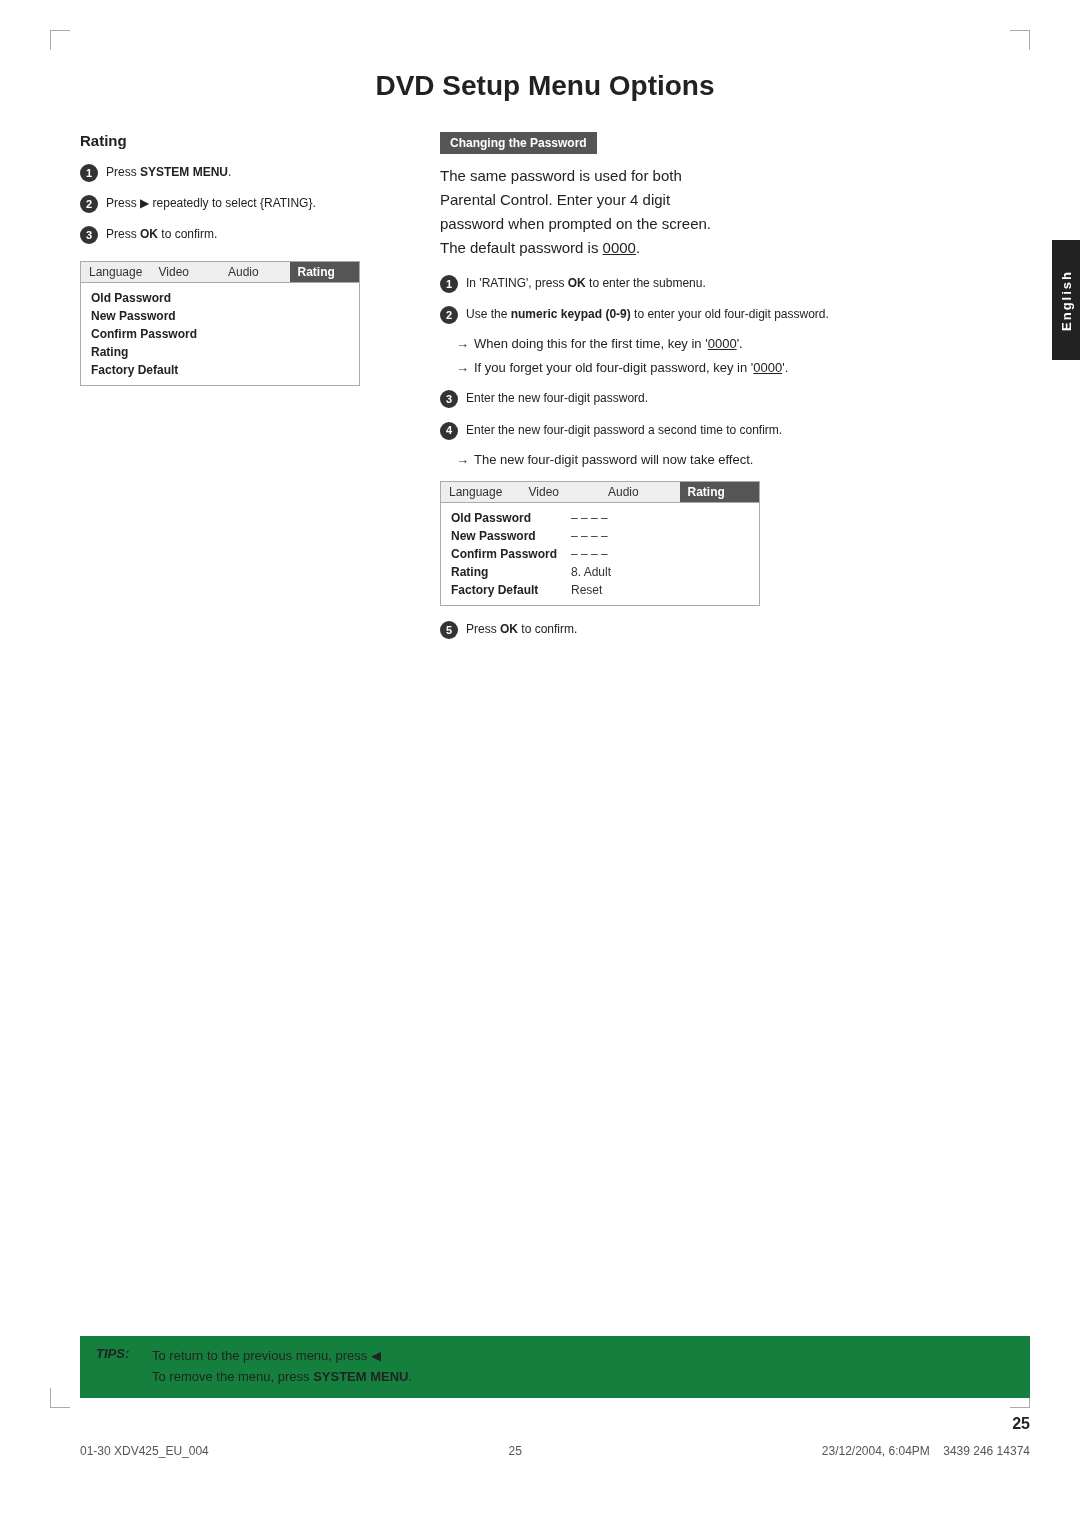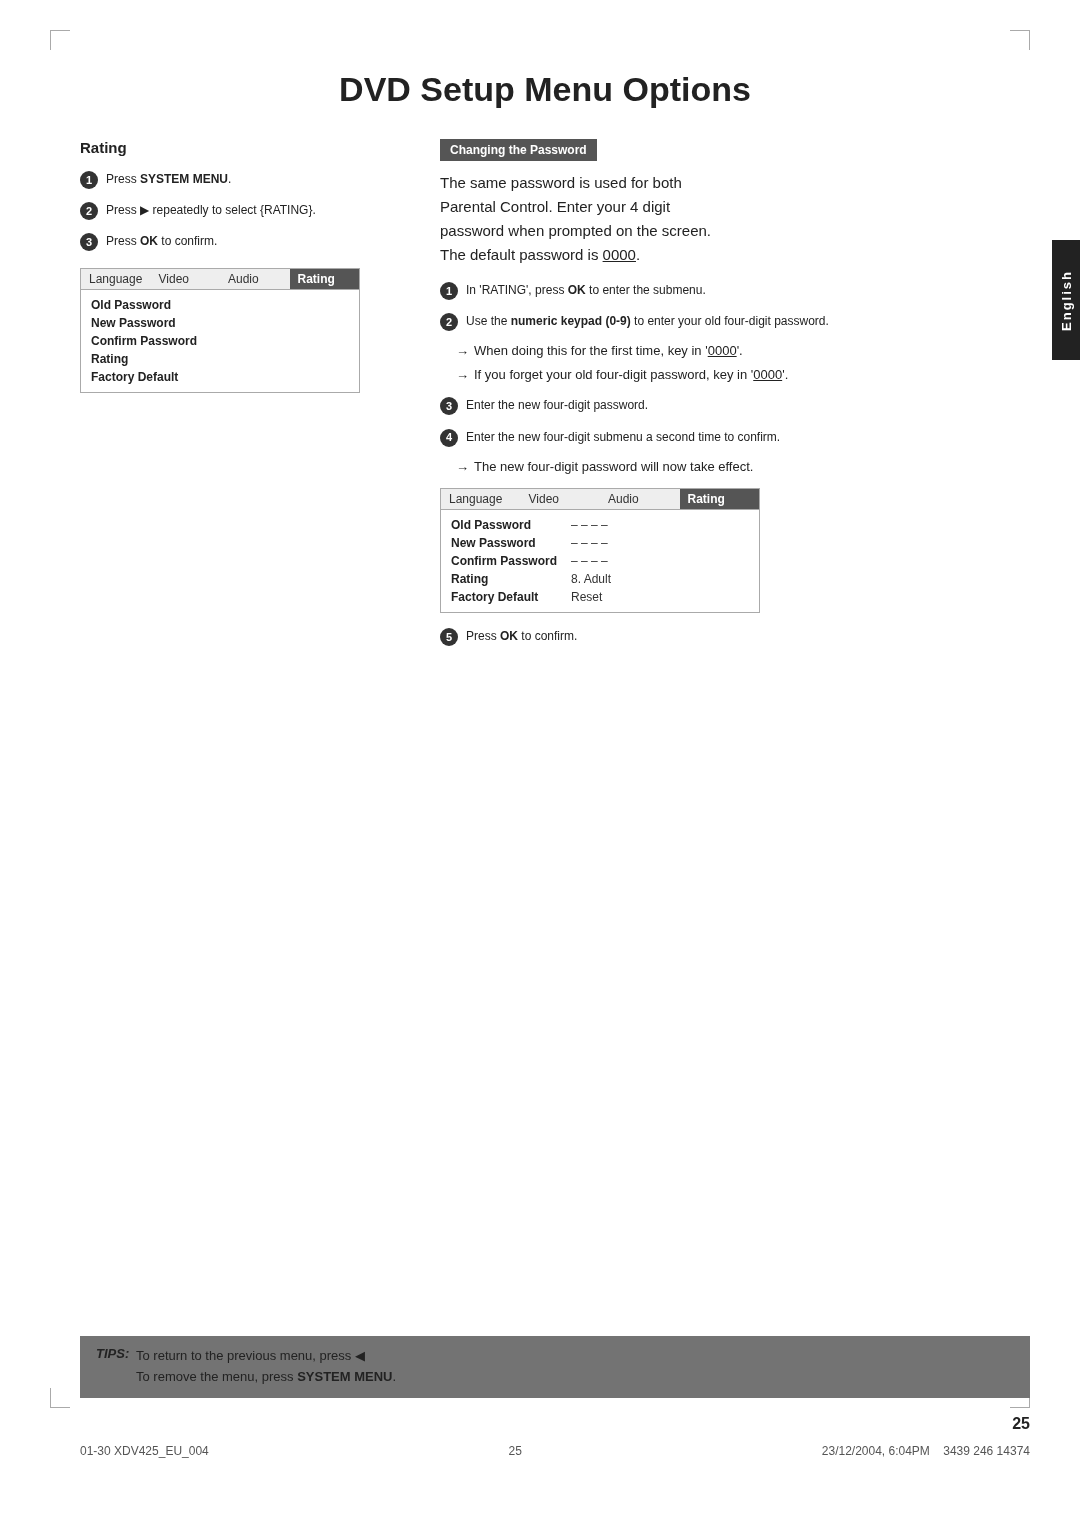--- a/index.html
+++ b/index.html
@@ -50,21 +50,21 @@
       font-size: 13px;
       font-weight: bold;
       writing-mode: vertical-rl;
       transform: rotate(180deg);
       letter-spacing: 2px;
     }
 
     
     .page-title {
       text-align: center;
-      font-size: 34px;
+      font-size: 28px;
       font-weight: bold;
       margin-bottom: 30px;
       padding-top: 10px;
     }
 
     
     .main-content {
       display: flex;
       gap: 20px;
       margin-bottom: 30px;
@@ -225,24 +225,25 @@
     .menu-table2 .menu-row .value {
       color: #333;
     }
 
     
     .tips-section {
       position: absolute;
       bottom: 130px;
       left: 80px;
       right: 50px;
-      background: #737373;
+      background: #15803d;
       padding: 10px 16px;
       display: flex;
       align-items: flex-start;
+      gap: 16px;
       font-size: 13px;
     }
     .tips-label {
       font-weight: bold;
       font-style: italic;
       flex-shrink: 0;
       min-width: 40px;
     }
     .tips-text {
       line-height: 1.6;
@@ -354,21 +355,21 @@
       </div>
 
       <div class="step step-block">
         <span class="step-num">3</span>
         <span class="step-text">Enter the new four-digit password.</span>
       </div>
 
       <div class="step-block">
         <div class="step">
           <span class="step-num">4</span>
-          <span class="step-text">Enter the new four-digit submenu a second time to confirm.</span>
+          <span class="step-text">Enter the new four-digit password a second time to confirm.</span>
         </div>
         <div class="arrow-point">The new four-digit password will now take effect.</div>
       </div>
 
       <div class="menu-table2">
         <div class="menu-header">
           <div class="col">Language</div>
           <div class="col">Video</div>
           <div class="col">Audio</div>
           <div class="col active">Rating</div>

